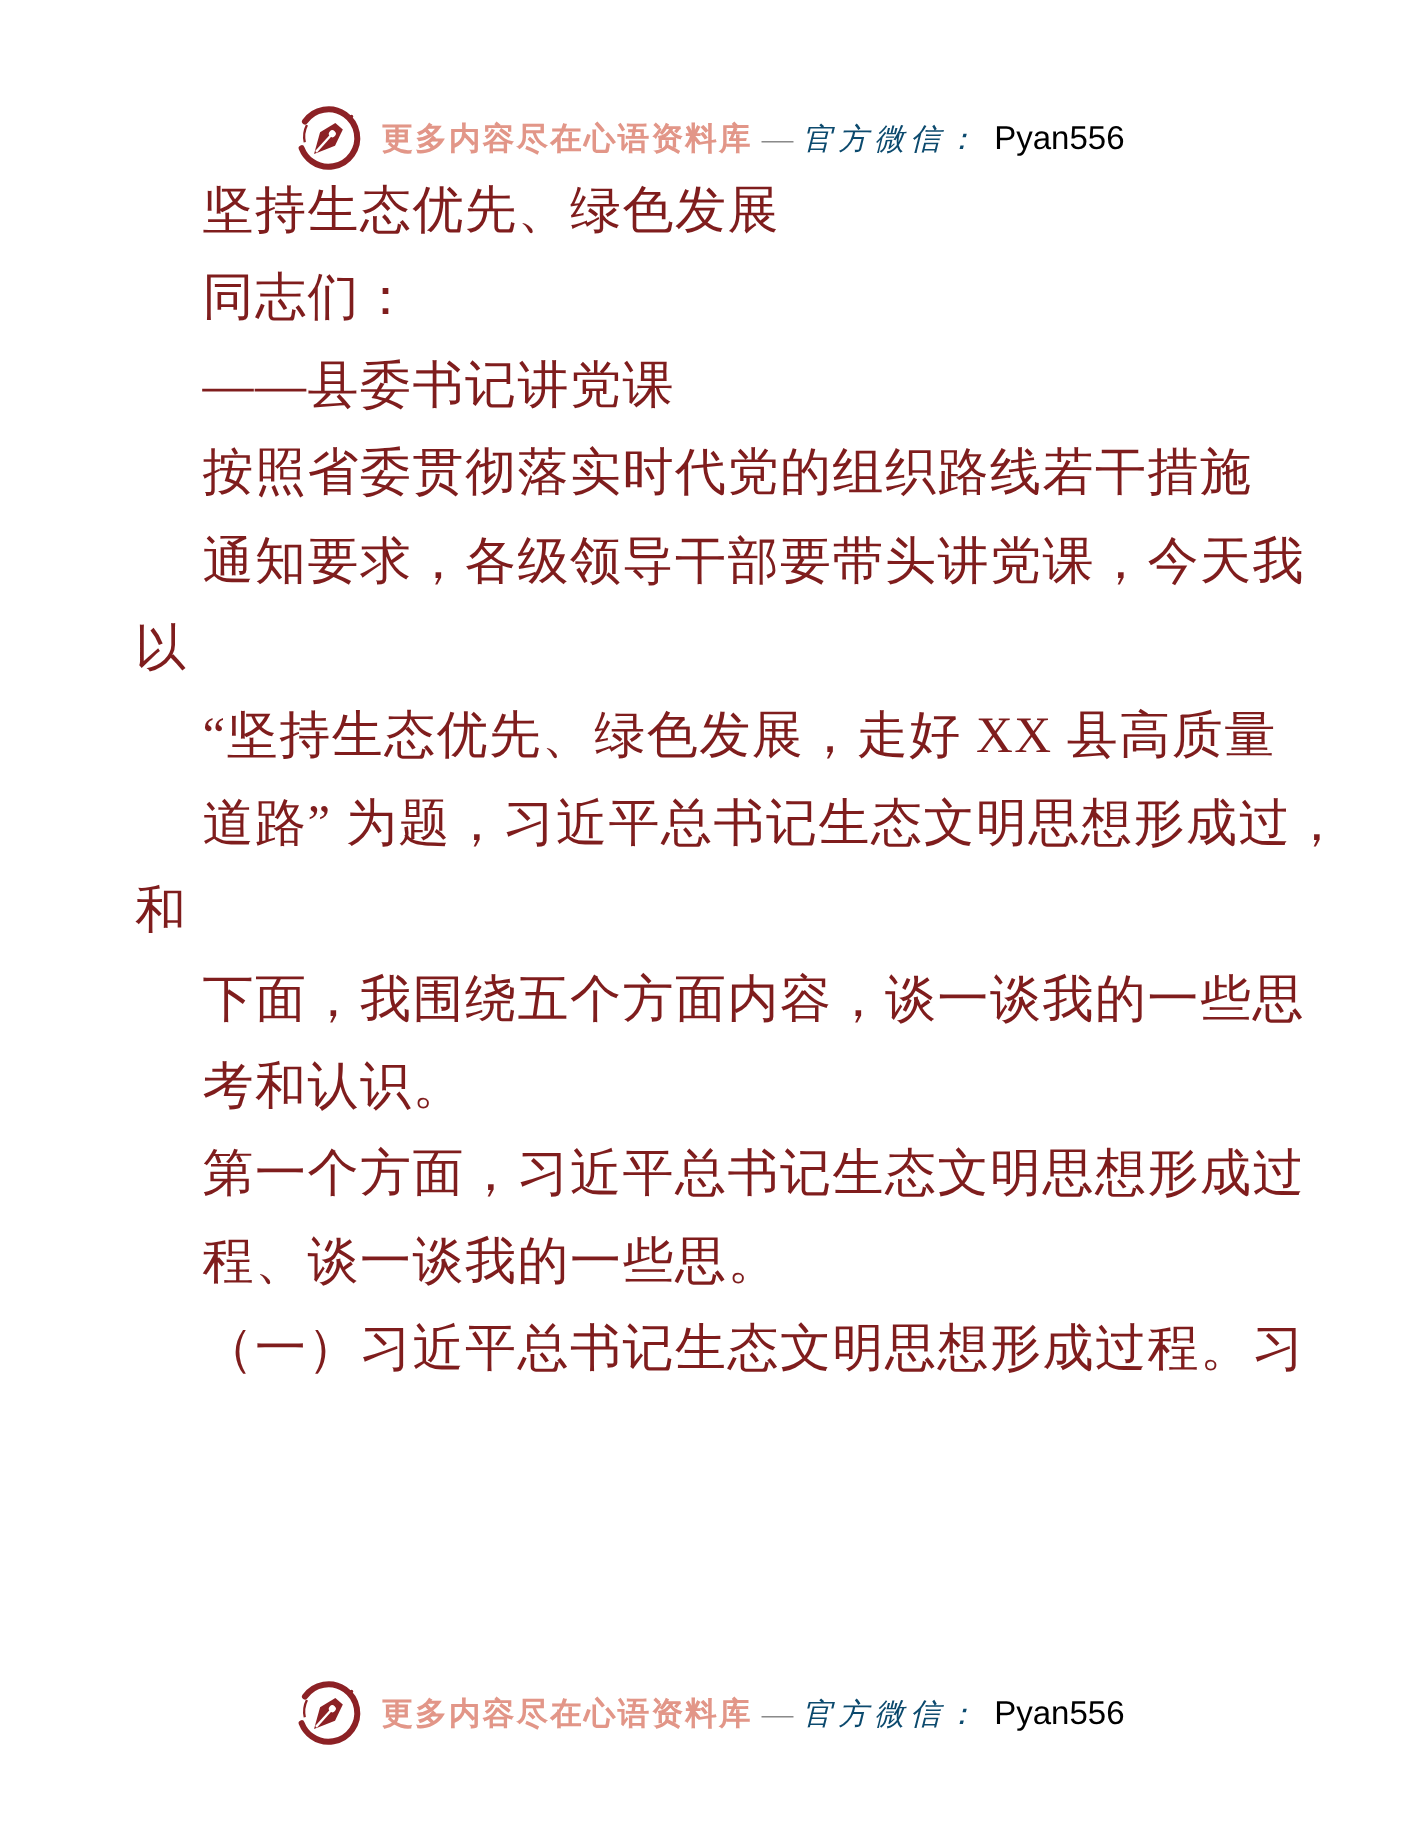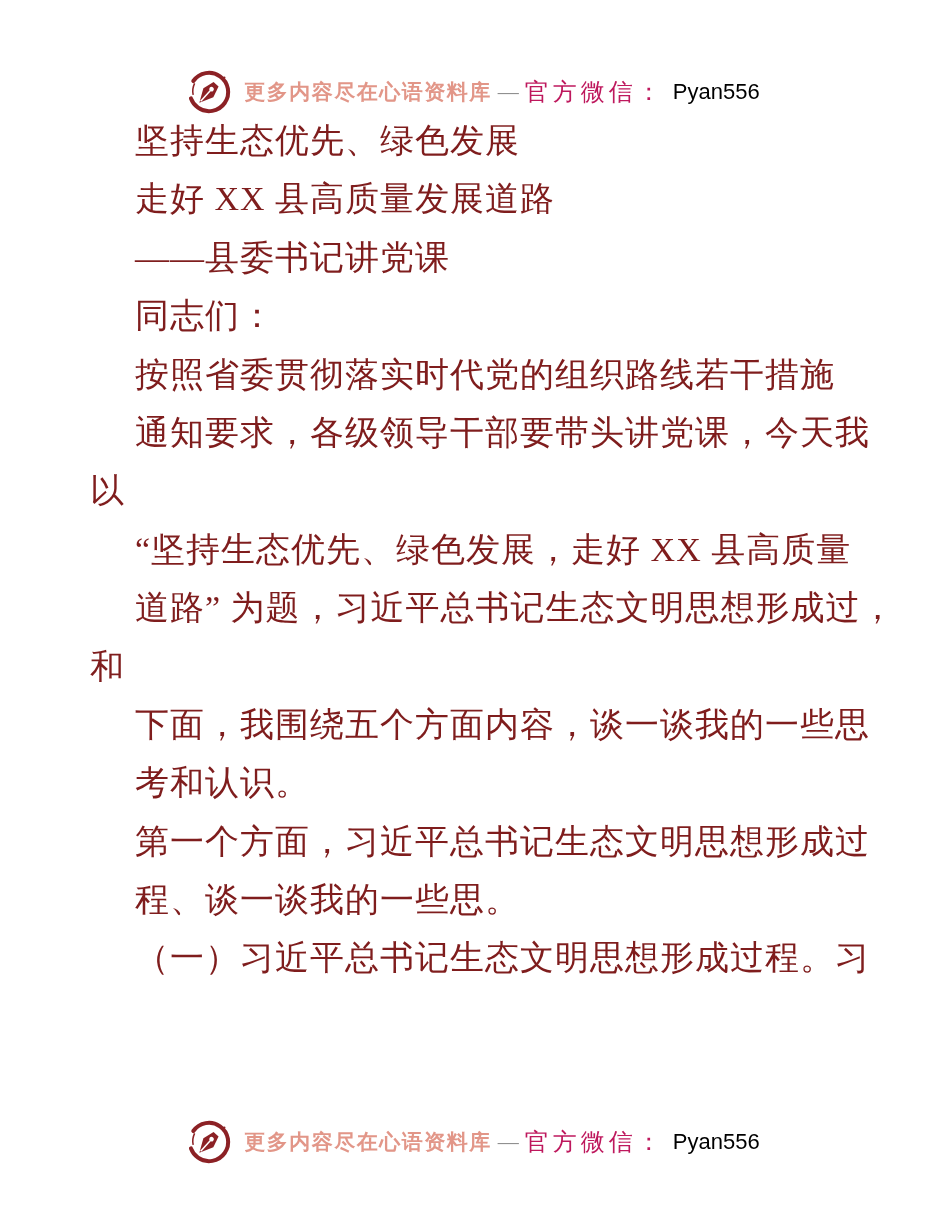--- a/index.html
+++ b/index.html
@@ -33,23 +33,24 @@
     letter-spacing: 1.5px;
     color: #E29688;
   }
   .wm-sep {
     font-size: 21px;
     color: #8A8A8A;
     margin-left: -6px;
   }
   .wm-label {
     font-family: "Liberation Serif", serif;
-    font-size: 24px;
+    font-style: italic;
+    font-size: 20px;
     letter-spacing: 4px;
-    color: #be185d;
+    color: #0c4a6e;
     margin-left: -6px;
   }
   .wm-id {
     font-family: "Liberation Sans", sans-serif;
     font-size: 22px;
     color: #000000;
     margin-left: -4px;
   }
 
   
@@ -88,23 +89,22 @@
     </svg>
   </span>
   <span class="wm-site">更多内容尽在心语资料库</span>
   <span class="wm-sep">—</span>
   <span class="wm-label">官方微信：</span>
   <span class="wm-id">Pyan556</span>
 </div>
 
 <div class="doc">
   <div class="doc-line indent">坚持生态优先、绿色发展</div>
-  <div class="doc-line indent">走好 XX 县高质量发展道路</div>
+  <div class="doc-line indent">同志们：</div>
   <div class="doc-line indent">——县委书记讲党课</div>
-  <div class="doc-line indent">同志们：</div>
   <div class="doc-line indent">按照省委贯彻落实时代党的组织路线若干措施</div>
   <div class="doc-line indent">通知要求，各级领导干部要带头讲党课，今天我</div>
   <div class="doc-line">以</div>
   <div class="doc-line indent">“坚持生态优先、绿色发展，走好 XX 县高质量</div>
   <div class="doc-line indent">道路” 为题，习近平总书记生态文明思想形成过，</div>
   <div class="doc-line">和</div>
   <div class="doc-line indent">下面，我围绕五个方面内容，谈一谈我的一些思</div>
   <div class="doc-line indent">考和认识。</div>
   <div class="doc-line indent">第一个方面，习近平总书记生态文明思想形成过</div>
   <div class="doc-line indent">程、谈一谈我的一些思。</div>

